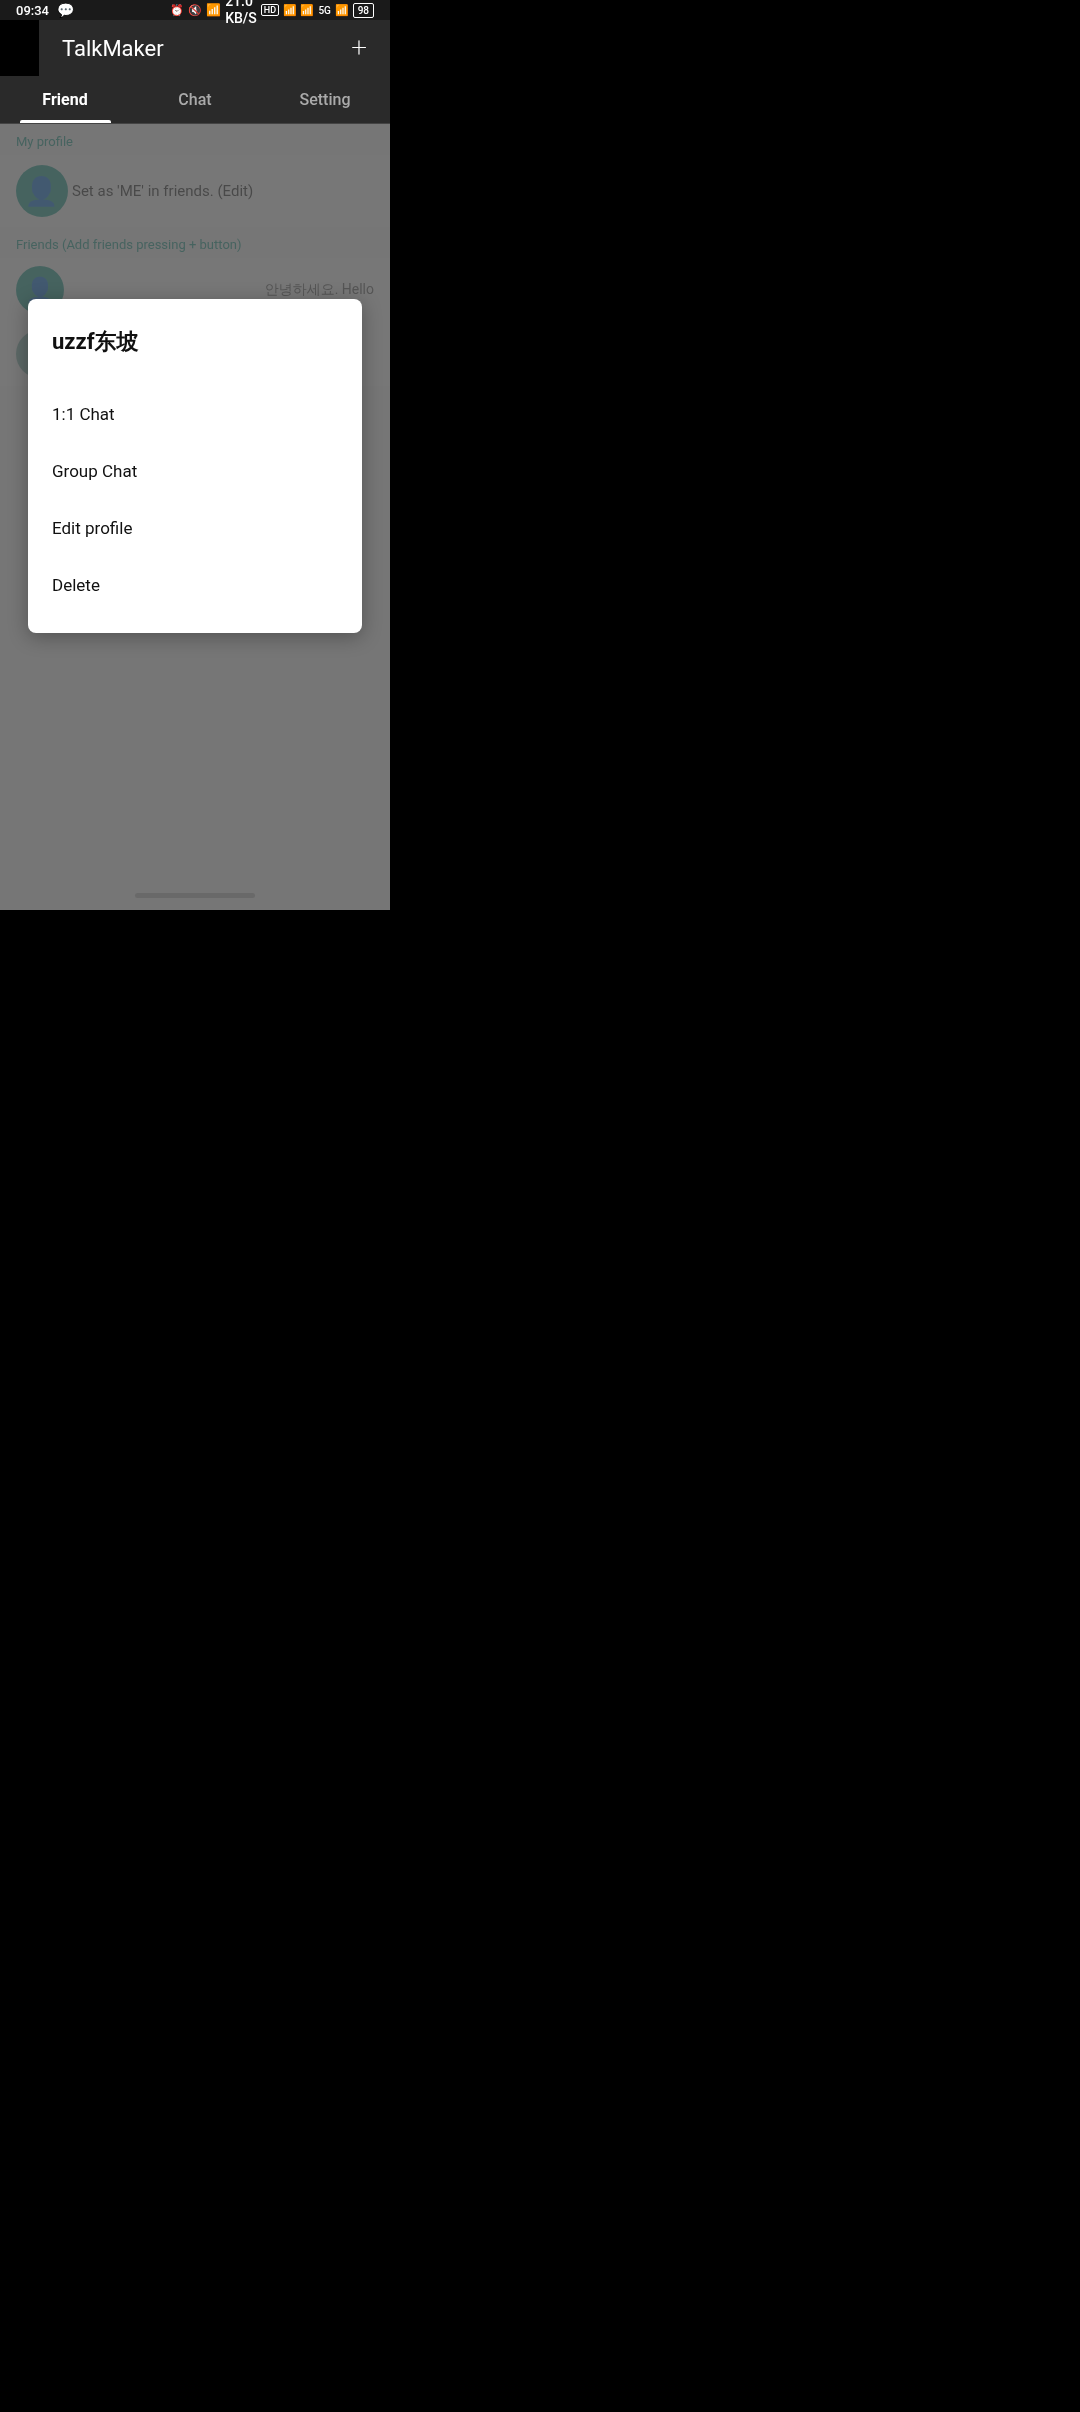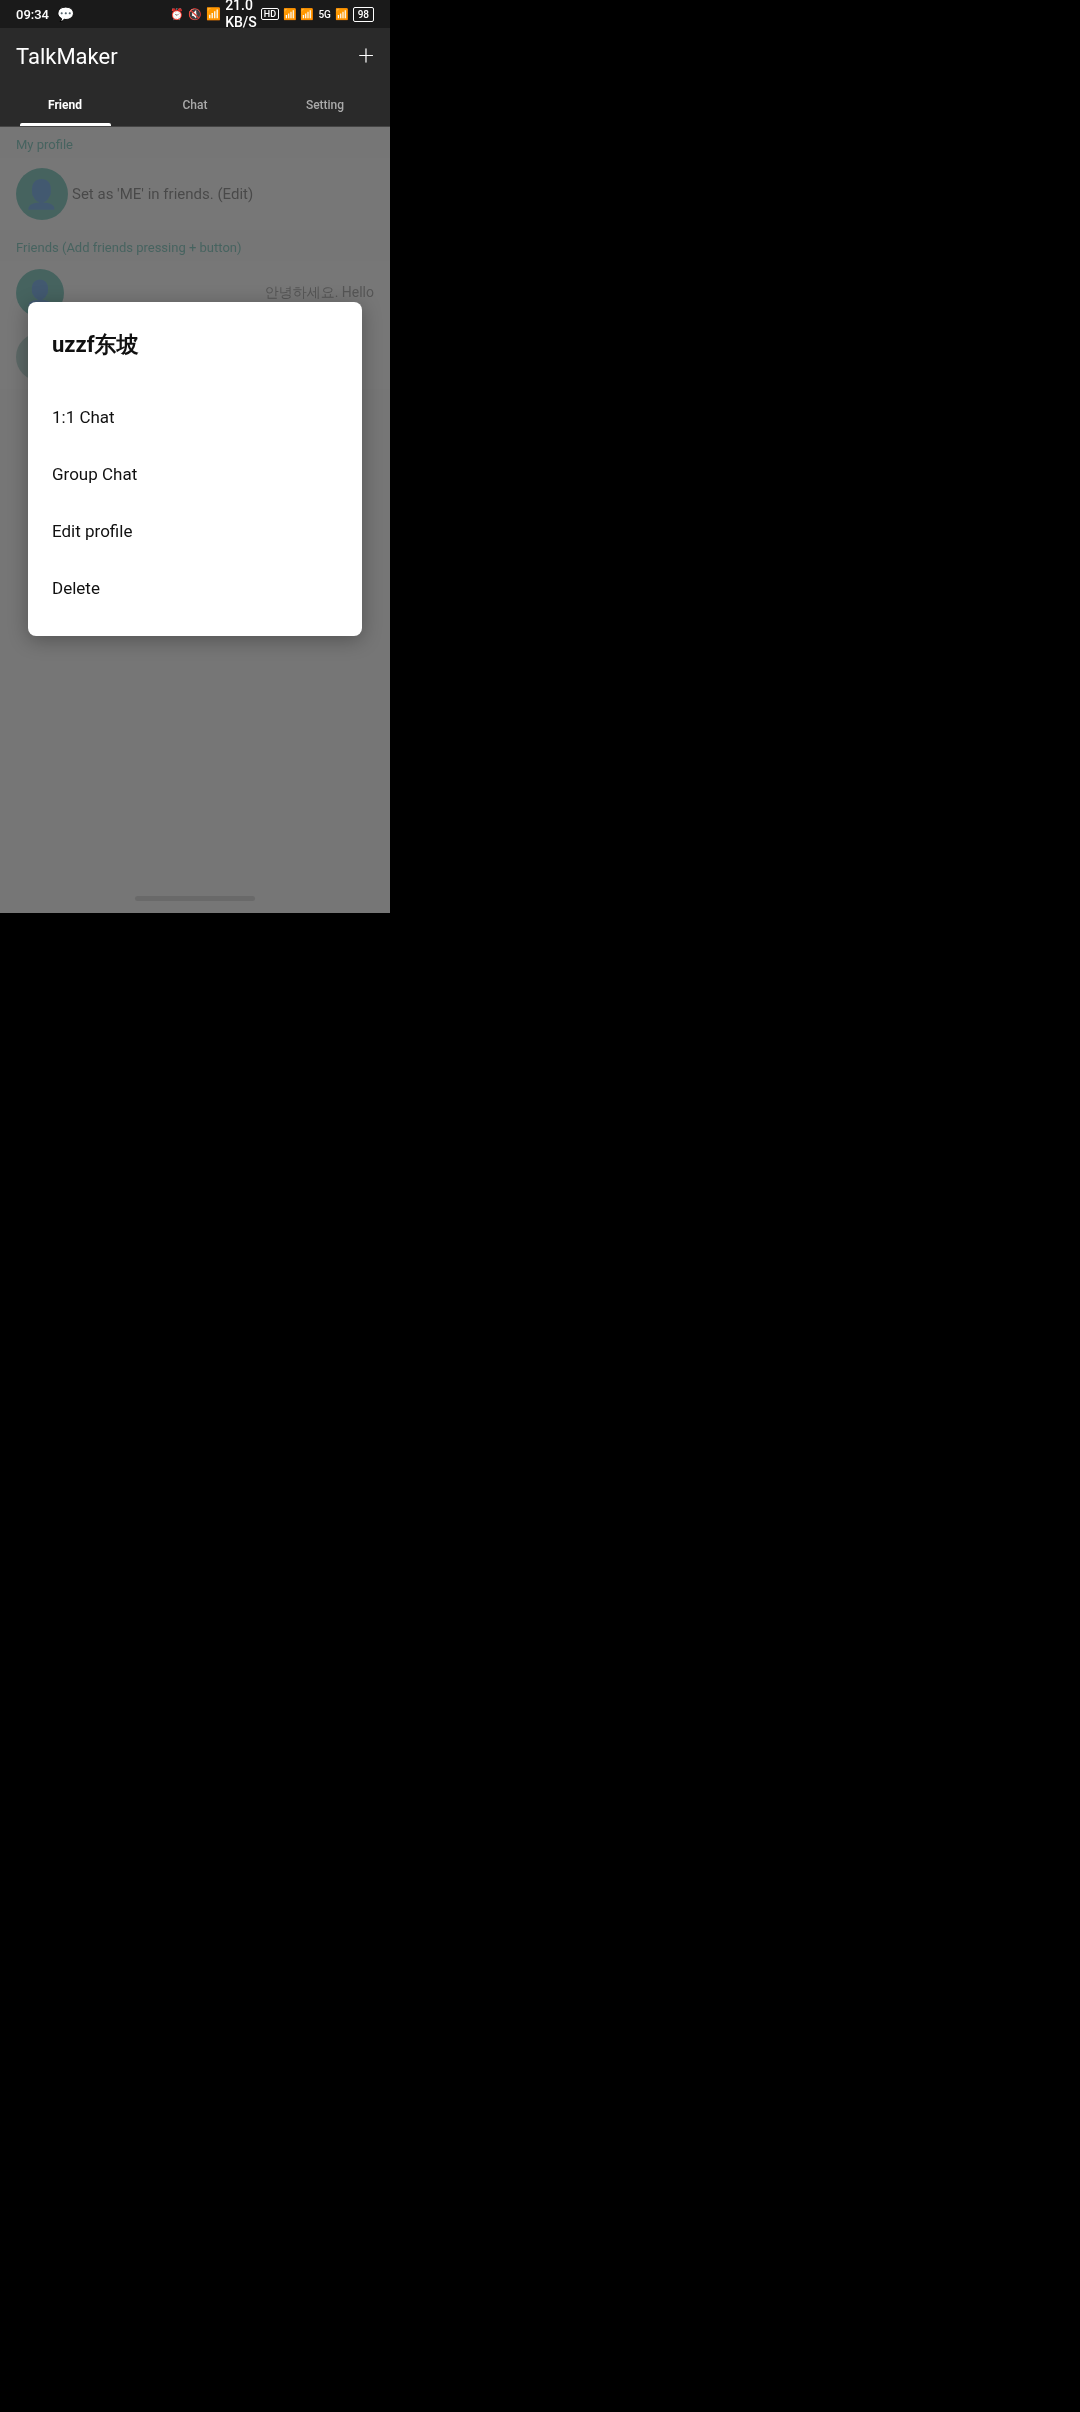--- a/index.html
+++ b/index.html
@@ -14,21 +14,21 @@
       min-height: 870px;
       font-family: 'Roboto', Arial, sans-serif;
       background: #000;
       position: relative;
       overflow: hidden;
     }
 
     
     .status-bar {
       background: #1a1a1a;
-      height: 28px;
+      height: 20px;
       display: flex;
       align-items: center;
       justify-content: space-between;
       padding: 0 16px;
       color: #fff;
       font-size: 13px;
       font-weight: 500;
     }
 
     .status-bar-left {
@@ -44,21 +44,22 @@
       font-size: 11px;
     }
 
     
     .app-header {
       background: #2a2a2a;
       height: 56px;
       display: flex;
       align-items: center;
       justify-content: space-between;
-      padding: 0 16px;
+      padding: 0 23px;
+      margin-left: 39px;
     }
 
     .app-title {
       color: #fff;
       font-size: 22px;
       font-weight: 400;
     }
 
     .header-add-btn {
       color: #fff;
@@ -73,21 +74,21 @@
       background: #2a2a2a;
       display: flex;
       border-bottom: 1px solid #444;
     }
 
     .tab {
       flex: 1;
       text-align: center;
       padding: 14px 16px;
       color: #aaa;
-      font-size: 12px;
+      font-size: 16px;
       font-weight: 500;
       cursor: pointer;
       position: relative;
     }
 
     .tab.active {
       color: #fff;
       font-weight: 700;
     }
 

